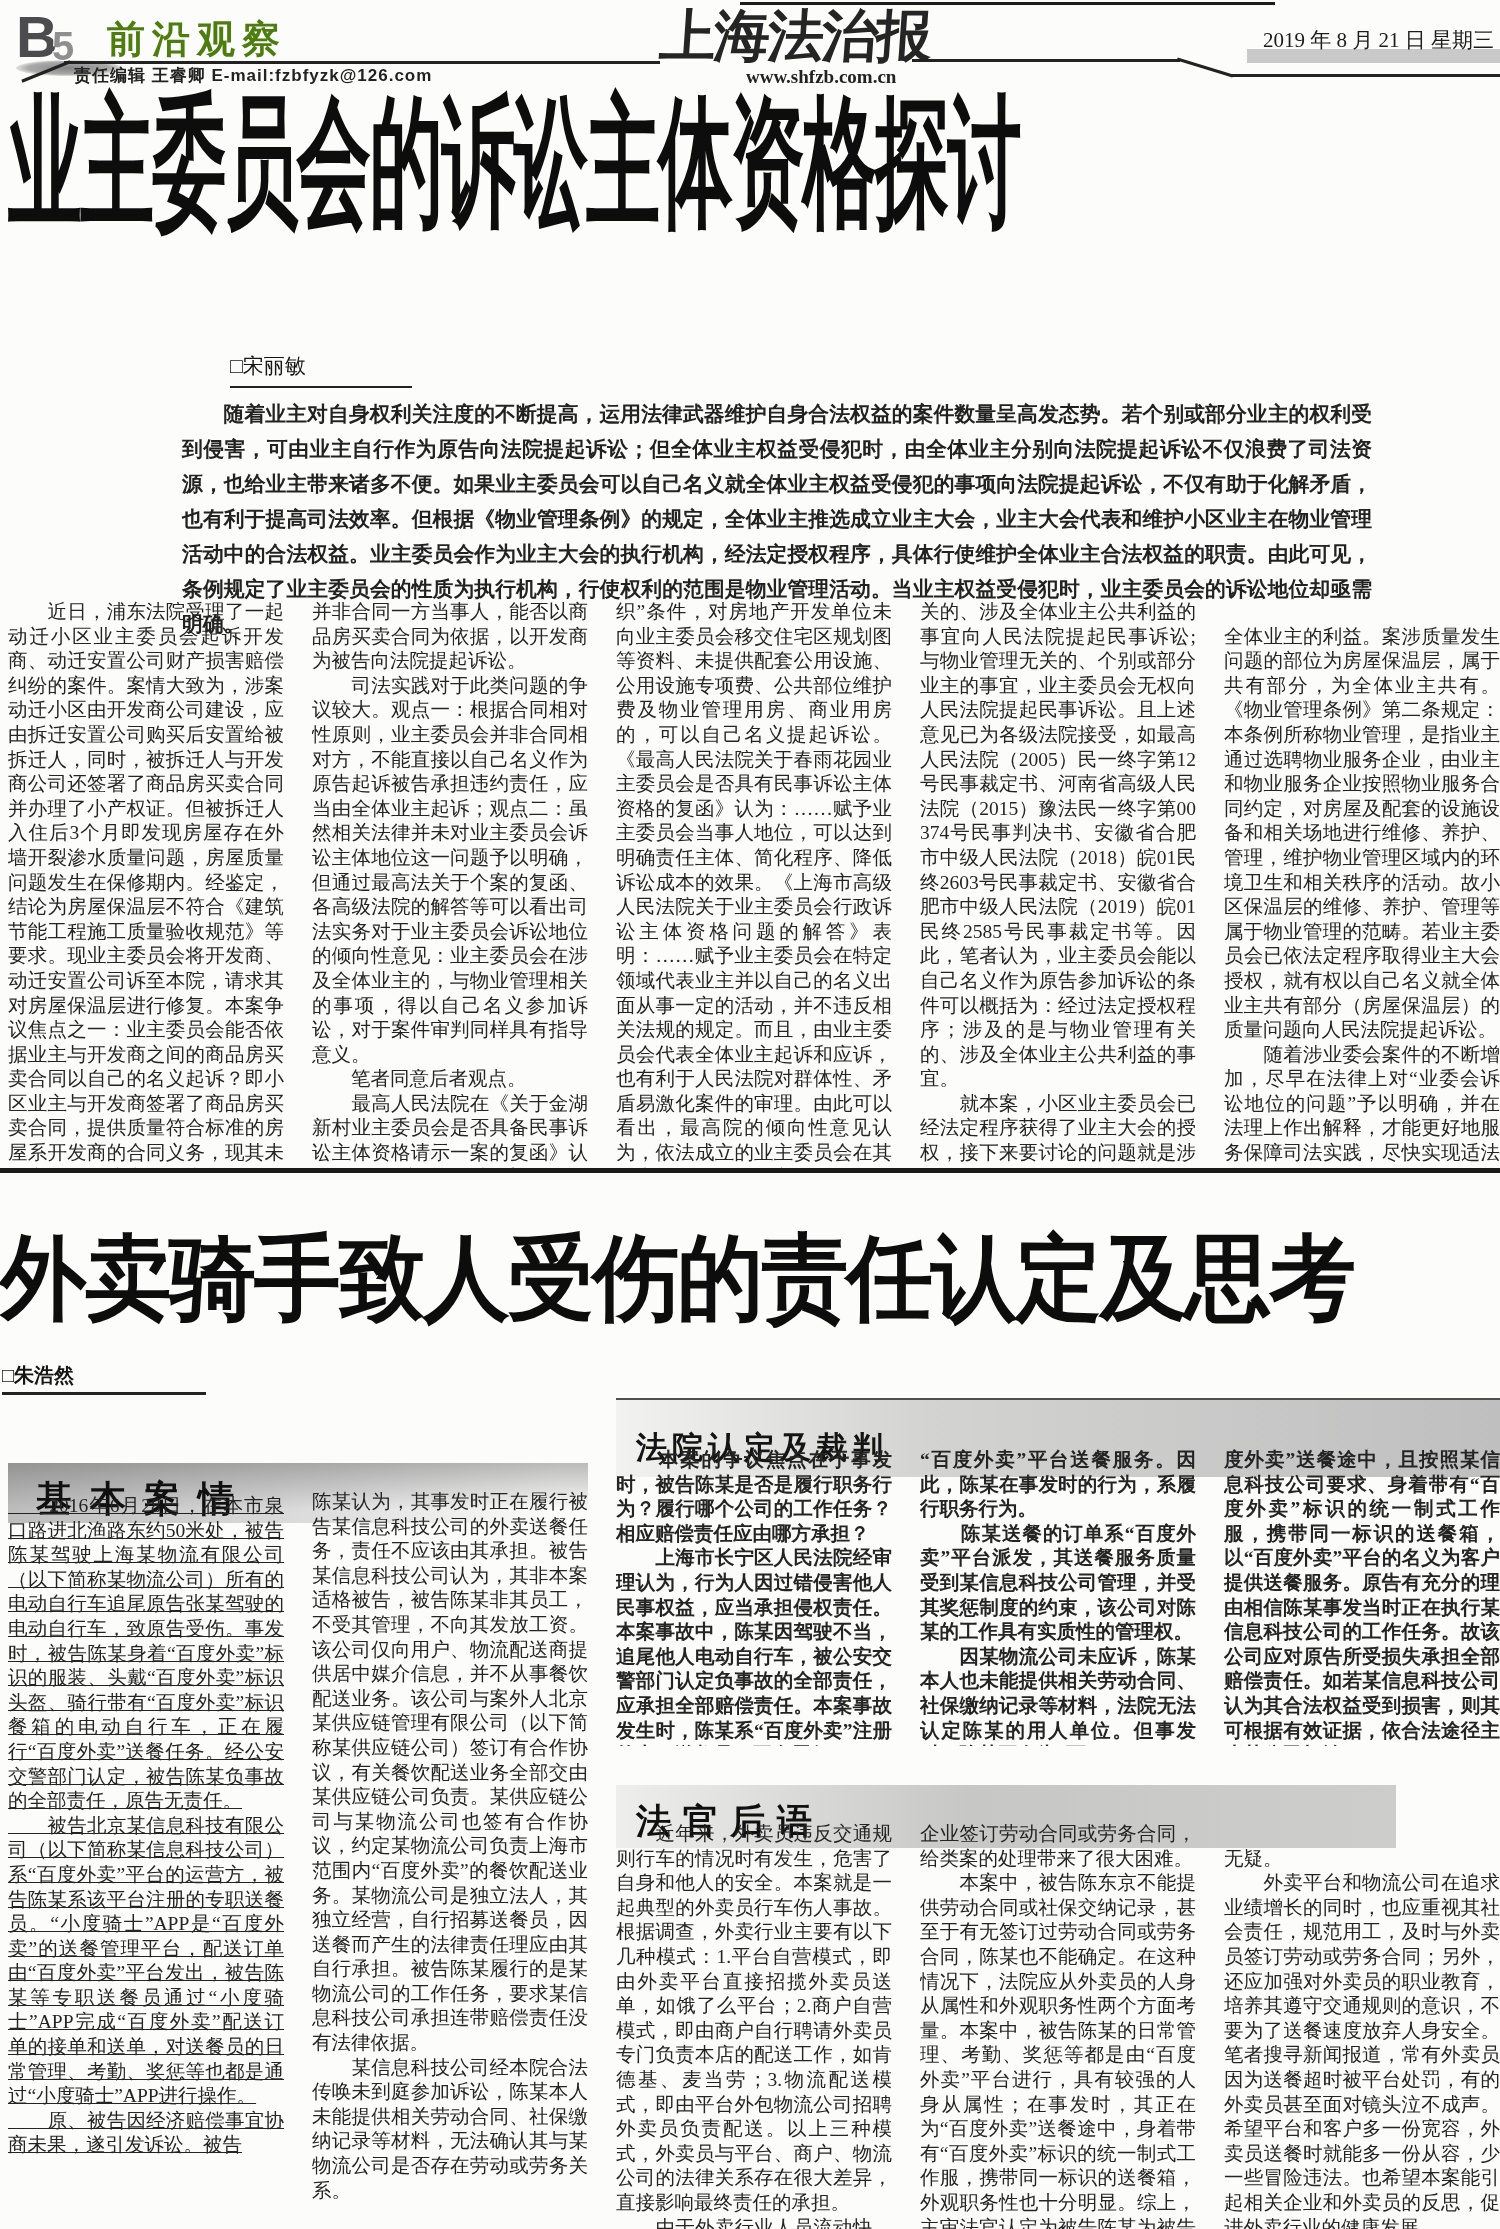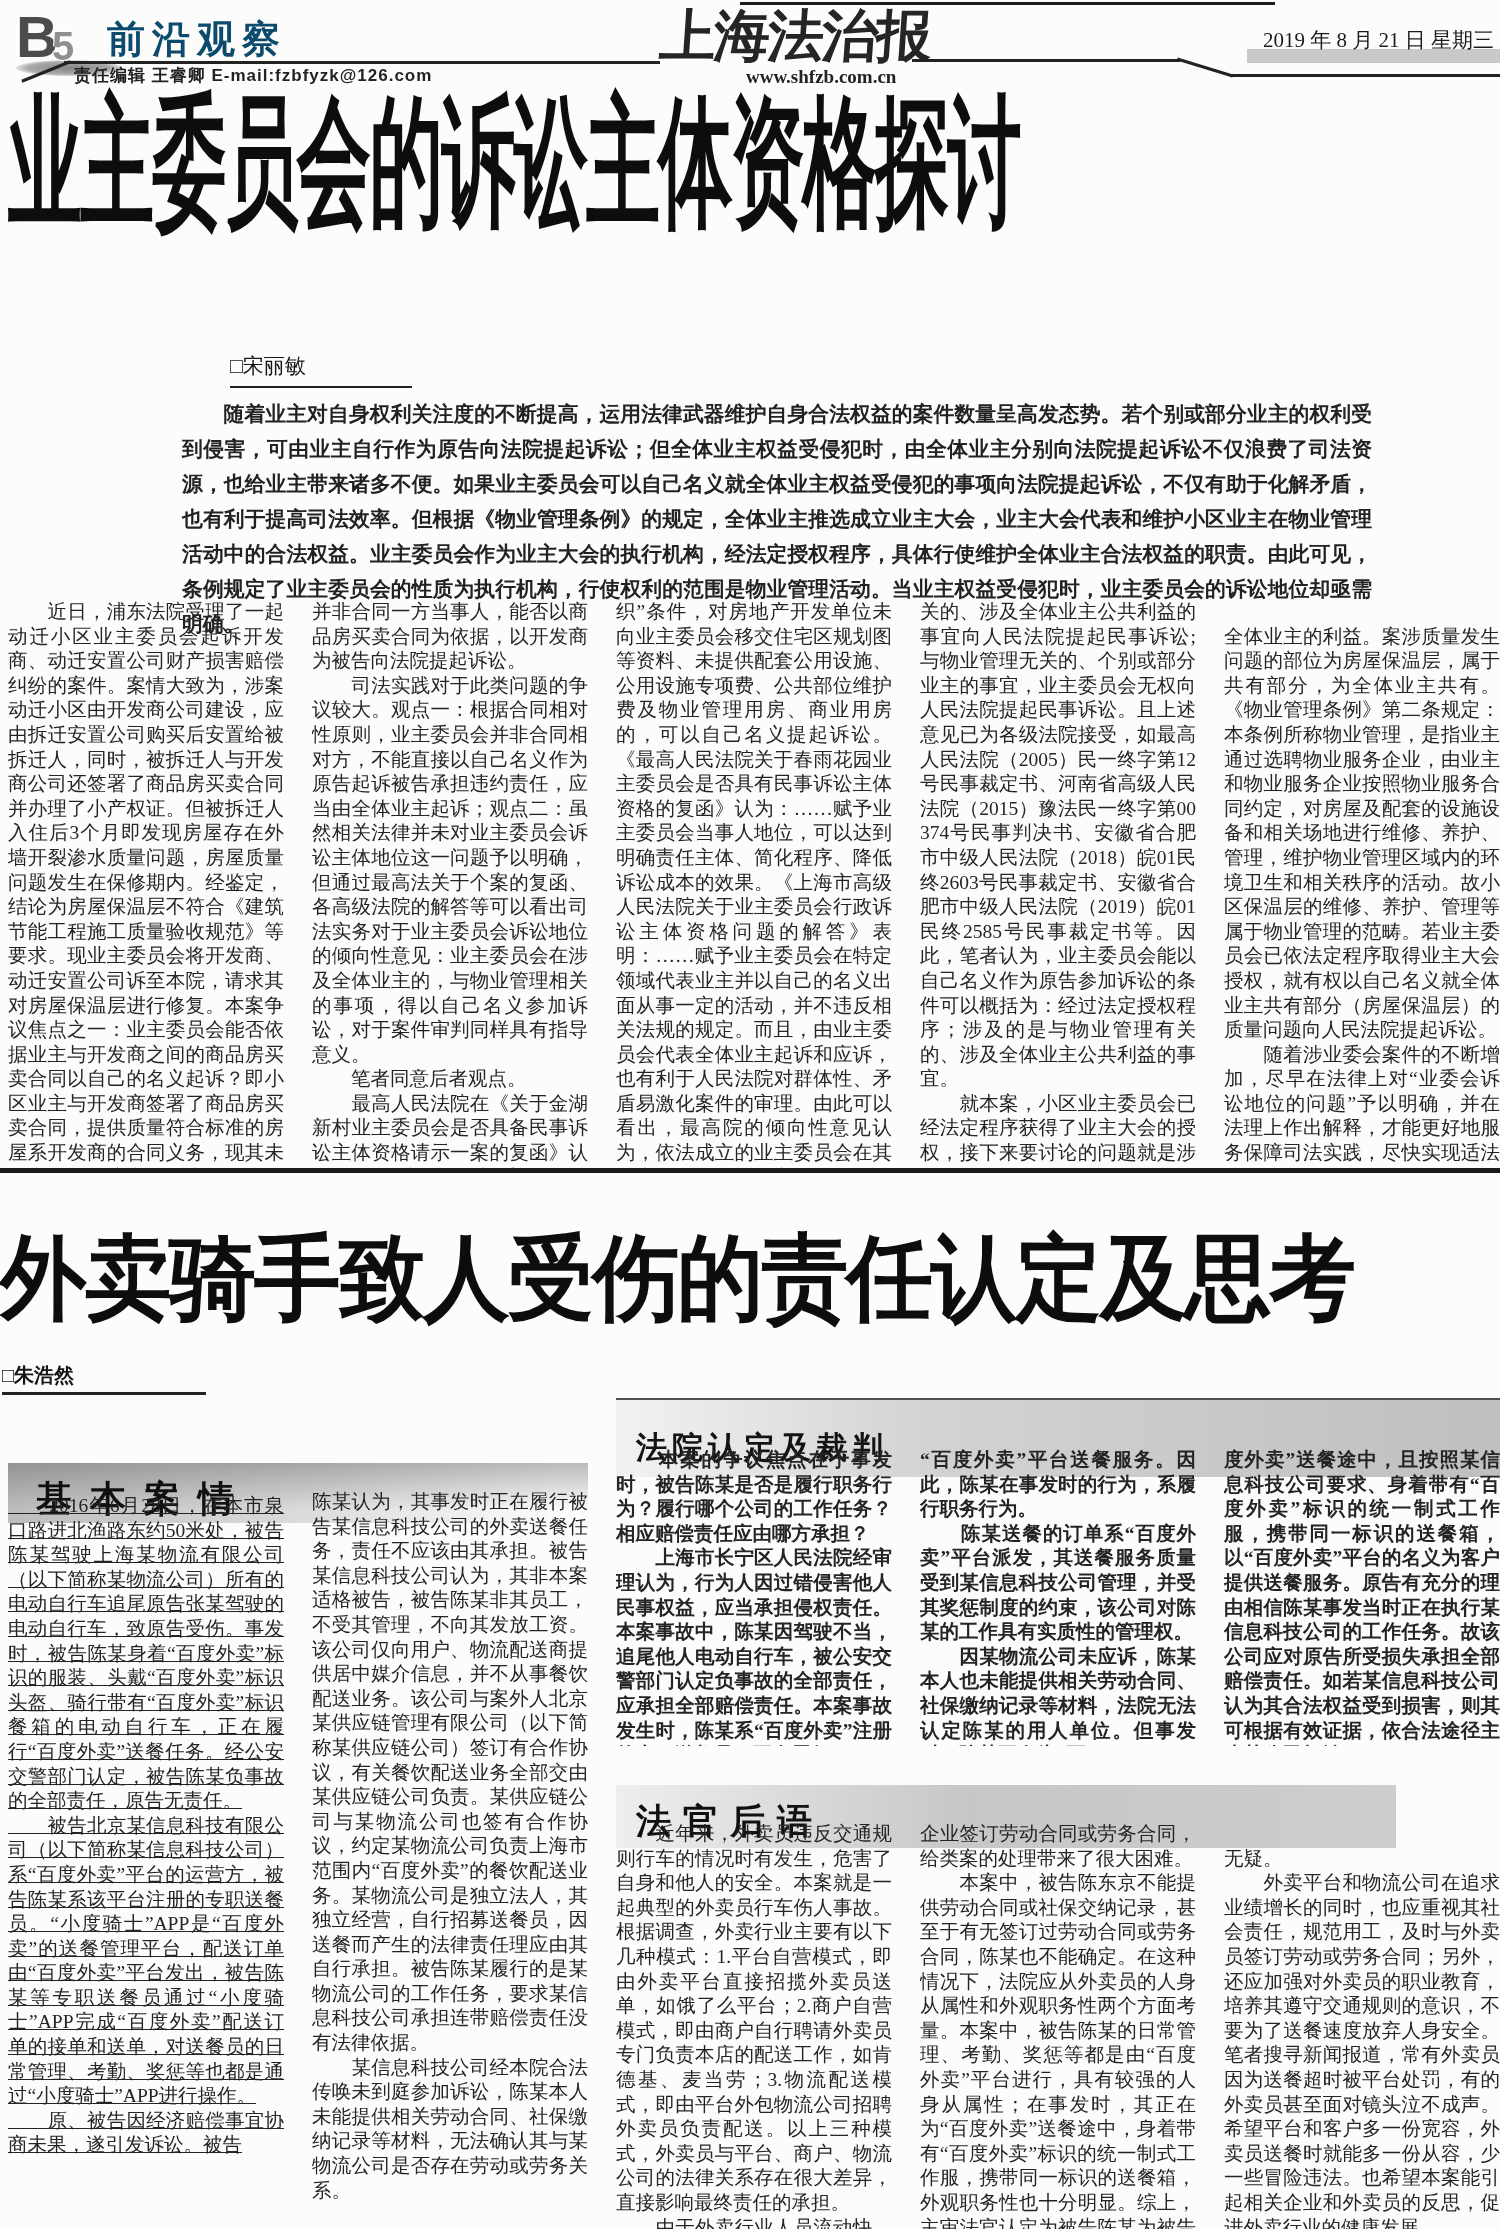--- a/index.html
+++ b/index.html
@@ -11,21 +11,21 @@
   .abs { position:absolute; }
   .sans { font-family:"Liberation Sans","DejaVu Sans",sans-serif; }
 
   
   .top-hairline { left:740px; top:2px; width:535px; height:3px; background:#1c1c1c; }
   .b5-letter { left:16px; top:8px; font-size:58px; font-weight:900; color:#4c4c4e; line-height:1; }
   .b5-number { left:52px; top:26px; font-size:40px; font-weight:900; color:#8f8f90; line-height:1;
                text-shadow:1px 1px 0 #fff,-1px -1px 0 #fff; }
   .b5-shadow { left:16px; top:60px; width:106px; height:16px; border-radius:50%;
                background:radial-gradient(ellipse at center,#858585 0%,#aaa 55%,rgba(255,255,255,0) 78%); }
-  .section-label { left:107px; top:14px; font-size:38px; font-weight:900; letter-spacing:7px; color:#0c4a6e; }
+  .section-label { left:107px; top:14px; font-size:38px; font-weight:900; letter-spacing:7px; color:#4d7c0f; }
   .rule { background:#222; height:3px; }
   .rule-a { left:64px; top:61px; width:596px; }
   .diag-left { left:20px; top:70px; width:52px; height:3px; background:#222; transform:rotate(-22deg); }
   .rule-b { left:912px; top:59px; width:268px; }
   .diag-mid { left:1176px; top:66px; width:58px; height:3px; background:#222; transform:rotate(17deg); }
   .rule-c { left:1231px; top:74px; width:269px; }
   .editor-line { left:74px; top:64px; font-size:17px; font-weight:600; letter-spacing:1px; color:#222; }
   .masthead { left:660px; top:2px; width:255px; text-align:center; font-size:56px; font-weight:900;
               line-height:68px; color:#252525; transform:skewX(-4deg); letter-spacing:-2px; white-space:nowrap; }
   .website { left:746px; top:66px; font-size:19px; font-weight:bold; color:#222; }

